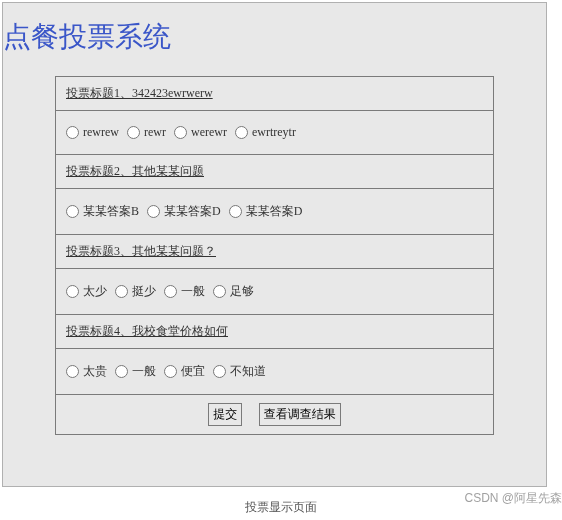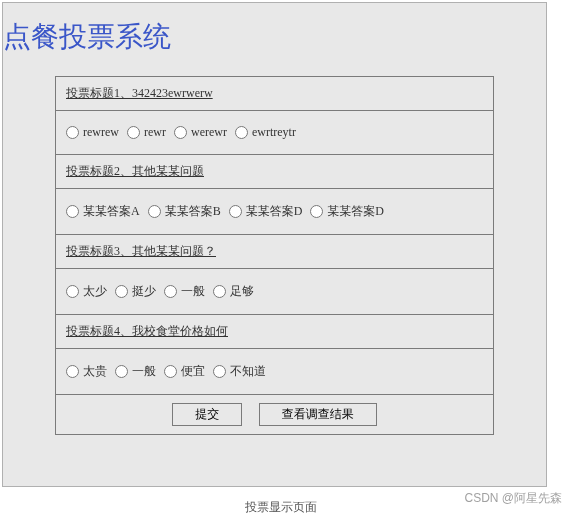--- a/index.html
+++ b/index.html
@@ -62,21 +62,21 @@
       height: 13px;
       cursor: pointer;
     }
     .button-row {
       padding: 8px;
       text-align: center;
     }
     .btn {
       border: 1px solid #7a7a7a;
       background: #e8e8e8;
-      padding: 2px 22px;
+      padding: 2px 4px;
       font-size: 12px;
       font-family: SimSun, serif;
       cursor: pointer;
       margin: 0 6px;
     }
     .caption {
       text-align: center;
       font-size: 12px;
       color: #555;
       margin-top: 12px;
@@ -114,24 +114,20 @@
         <span>werewr</span>
       </label>
       <label class="option-item">
         <input type="radio" name="q1" style="">
         <span>ewrtreytr</span>
       </label>
     </div>
 
     <div class="question-row">投票标题2、其他某某问题</div>
     <div class="options-row">
-      <label class="option-item">
-        <input type="radio" name="q2" style="">
-        <span>某某答案A</span>
-      </label>
       <label class="option-item">
         <input type="radio" name="q2" style="">
         <span>某某答案B</span>
       </label>
       <label class="option-item">
         <input type="radio" name="q2" style="">
         <span>某某答案D</span>
       </label>
       <label class="option-item">
         <input type="radio" name="q2" style="">

